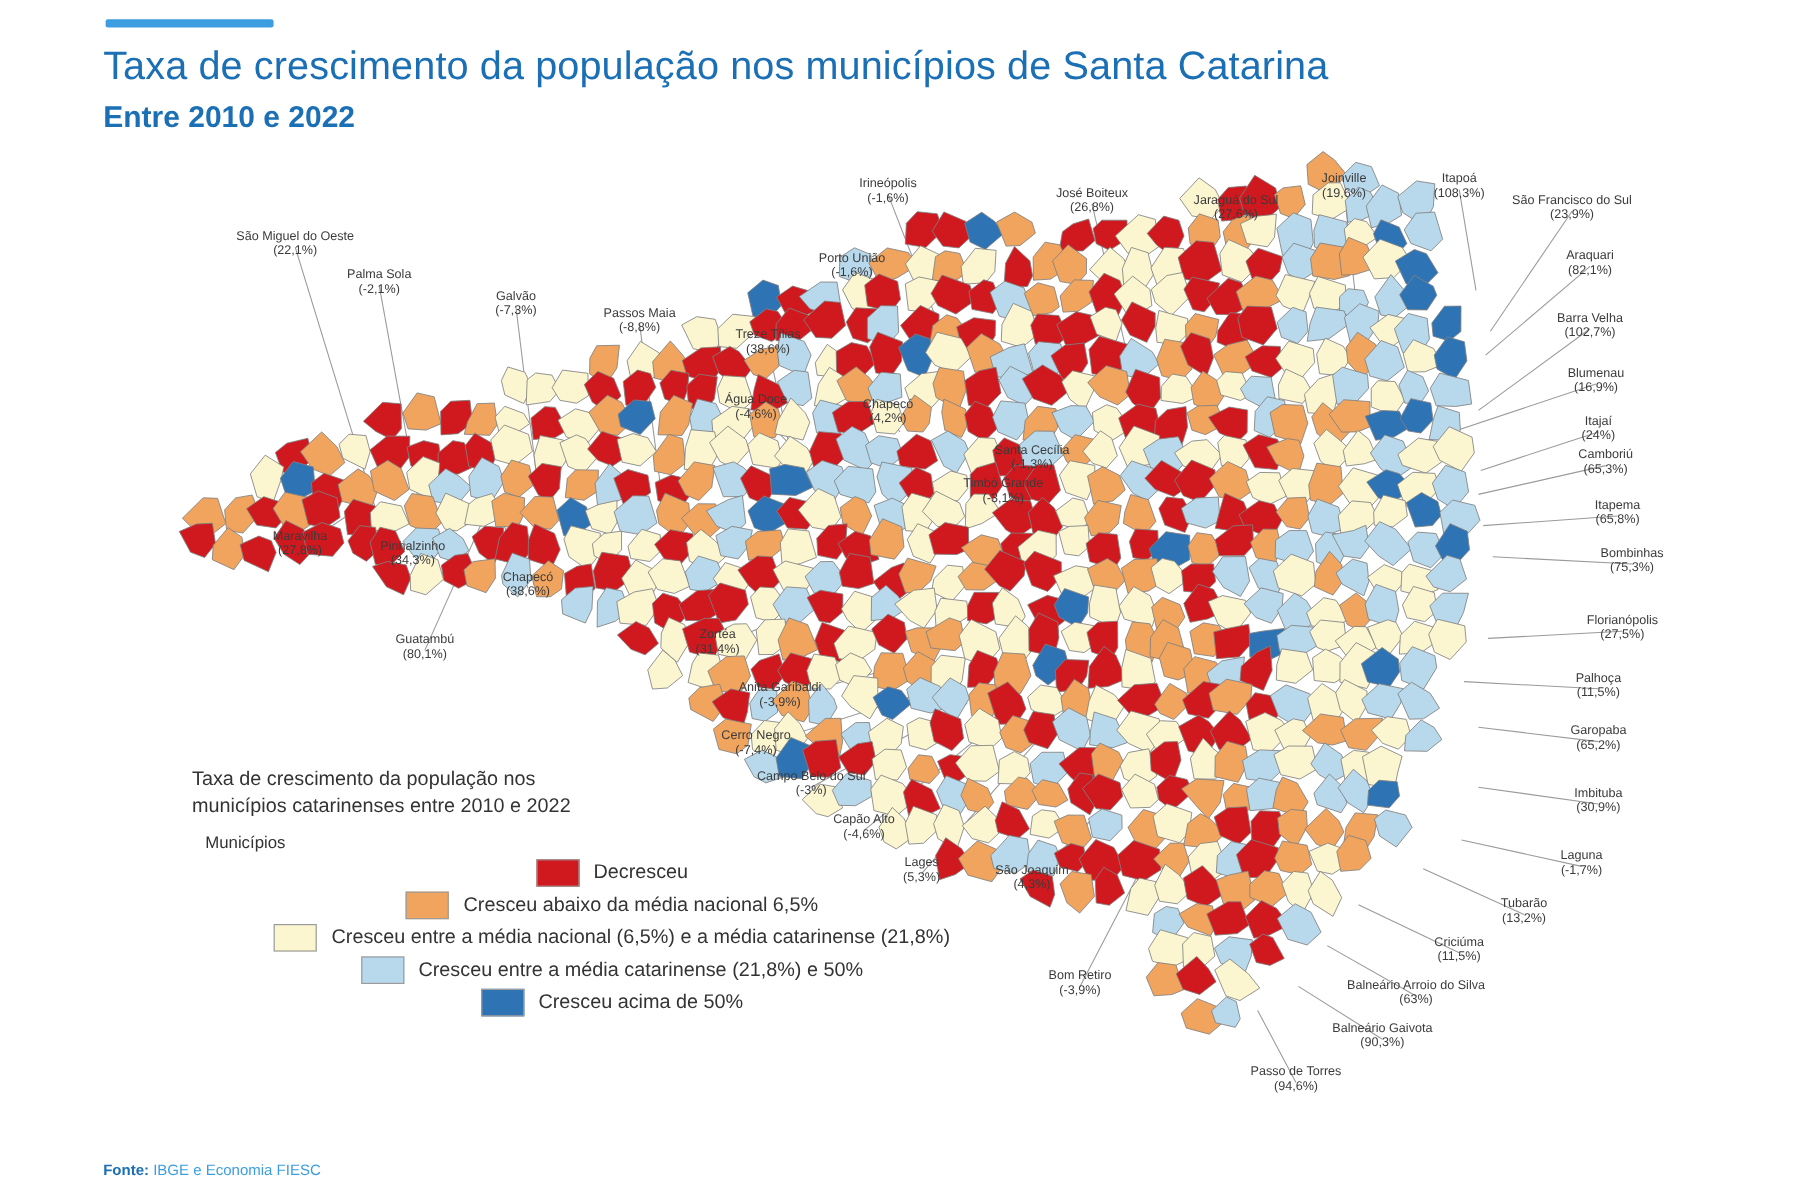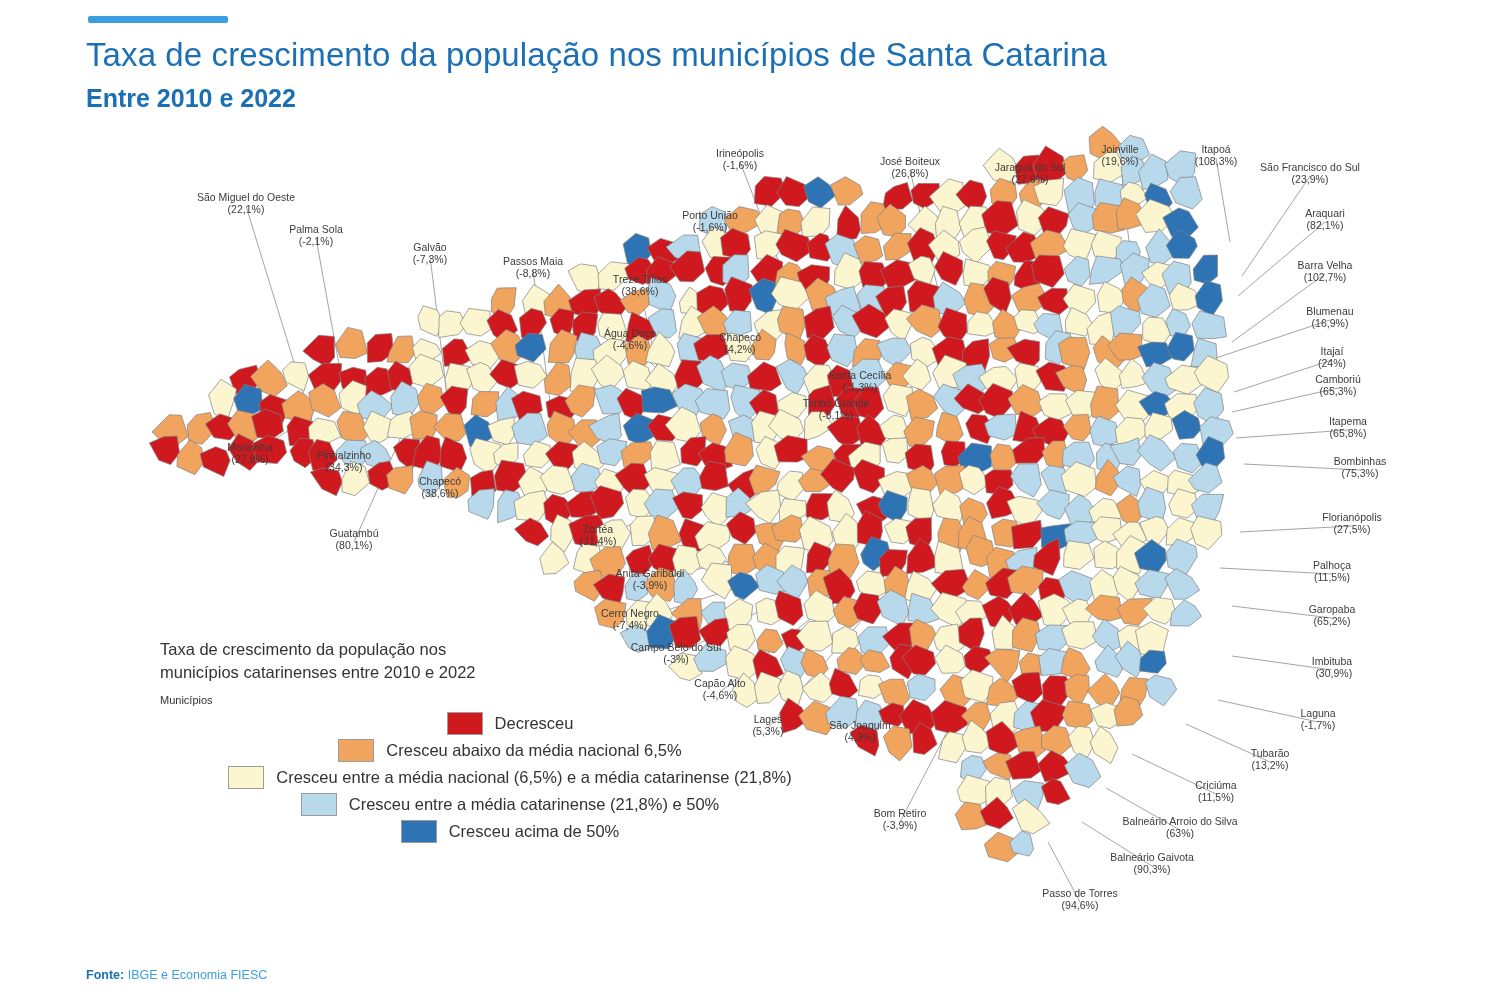--- a/index.html
+++ b/index.html
@@ -41,21 +41,21 @@
   .legend{
     position:absolute;left:160px;top:638px;width:700px;
   }
   .legend-note{
     font-size:16.5px;color:#333;line-height:23px;margin:0 0 4px 0;
   }
   .legend-note .l2{display:block;}
   .legend-bullets{margin:0;padding:0;list-style:none;}
   .legend-bullets li{font-size:16.5px;color:#333;line-height:24px;}
   .legend-title{
-    font-size:11px;color:#333;margin-top:10px;margin-bottom:6px;
+    font-size:14px;color:#333;margin-top:10px;margin-bottom:6px;margin-left:11px;
   }
   .legend-items{margin:0;padding:0;list-style:none;}
   .legend-items li{
     display:flex;align-items:center;margin-bottom:4px;justify-content:center;
   }
   .swatch{
     width:34px;height:21px;margin-right:12px;display:inline-block;
     border:1px solid #9c9c9c;flex:0 0 auto;
   }
   .legend-label{font-size:16.5px;color:#333;}
@@ -755,21 +755,21 @@
         <div class="label" style="left: 1205px; top: 88px;"><span>Araquari</span><span class="pct">(82,1%)</span></div>
         <div class="label" style="left: 1205px; top: 140px;"><span>Barra Velha</span><span class="pct">(102,7%)</span></div>
         <div class="label" style="left: 1210px; top: 186px;"><span>Blumenau</span><span class="pct">(16,9%)</span></div>
         <div class="label" style="left: 1212px; top: 226px;"><span>Itajaí</span><span class="pct">(24%)</span></div>
         <div class="label" style="left: 1218px; top: 254px;"><span>Camboriú</span><span class="pct">(65,3%)</span></div>
         <div class="label" style="left: 1228px; top: 296px;"><span>Itapema</span><span class="pct">(65,8%)</span></div>
         <div class="label" style="left: 1240px; top: 336px;"><span>Bombinhas</span><span class="pct">(75,3%)</span></div>
         <div class="label" style="left: 1232px; top: 392px;"><span>Florianópolis</span><span class="pct">(27,5%)</span></div>
         <div class="label" style="left: 1212px; top: 440px;"><span>Palhoça</span><span class="pct">(11,5%)</span></div>
         <div class="label" style="left: 1212px; top: 484px;"><span>Garopaba</span><span class="pct">(65,2%)</span></div>
-        <div class="label" style="left: 1212px; top: 536px; text-align: right;"><span>Imbituba</span><span class="pct">(30,9%)</span></div>
+        <div class="label" style="left: 1212px; top: 536px;"><span>Imbituba</span><span class="pct">(30,9%)</span></div>
         <div class="label" style="left: 1198px; top: 588px;"><span>Laguna</span><span class="pct">(-1,7%)</span></div>
         <div class="label" style="left: 1150px; top: 628px;"><span>Tubarão</span><span class="pct">(13,2%)</span></div>
         <div class="label" style="left: 1096px; top: 660px;"><span>Criciúma</span><span class="pct">(11,5%)</span></div>
         <div class="label" style="left: 1060px; top: 696px;"><span>Balneário Arroio do Silva</span><span class="pct">(63%)</span></div>
         <div class="label" style="left: 1032px; top: 732px;"><span>Balneário Gaivota</span><span class="pct">(90,3%)</span></div>
         <div class="label" style="left: 960px; top: 768px;"><span>Passo de Torres</span><span class="pct">(94,6%)</span></div>
         <div class="label" style="left: 780px; top: 688px;"><span>Bom Retiro</span><span class="pct">(-3,9%)</span></div>
         <div class="label" style="left: 740px; top: 600px;"><span>São Joaquim</span><span class="pct">(4,3%)</span></div>
         <div class="label" style="left: 648px; top: 594px;"><span>Lages</span><span class="pct">(5,3%)</span></div>
         <div class="label" style="left: 600px; top: 558px;"><span>Capão Alto</span><span class="pct">(-4,6%)</span></div>

